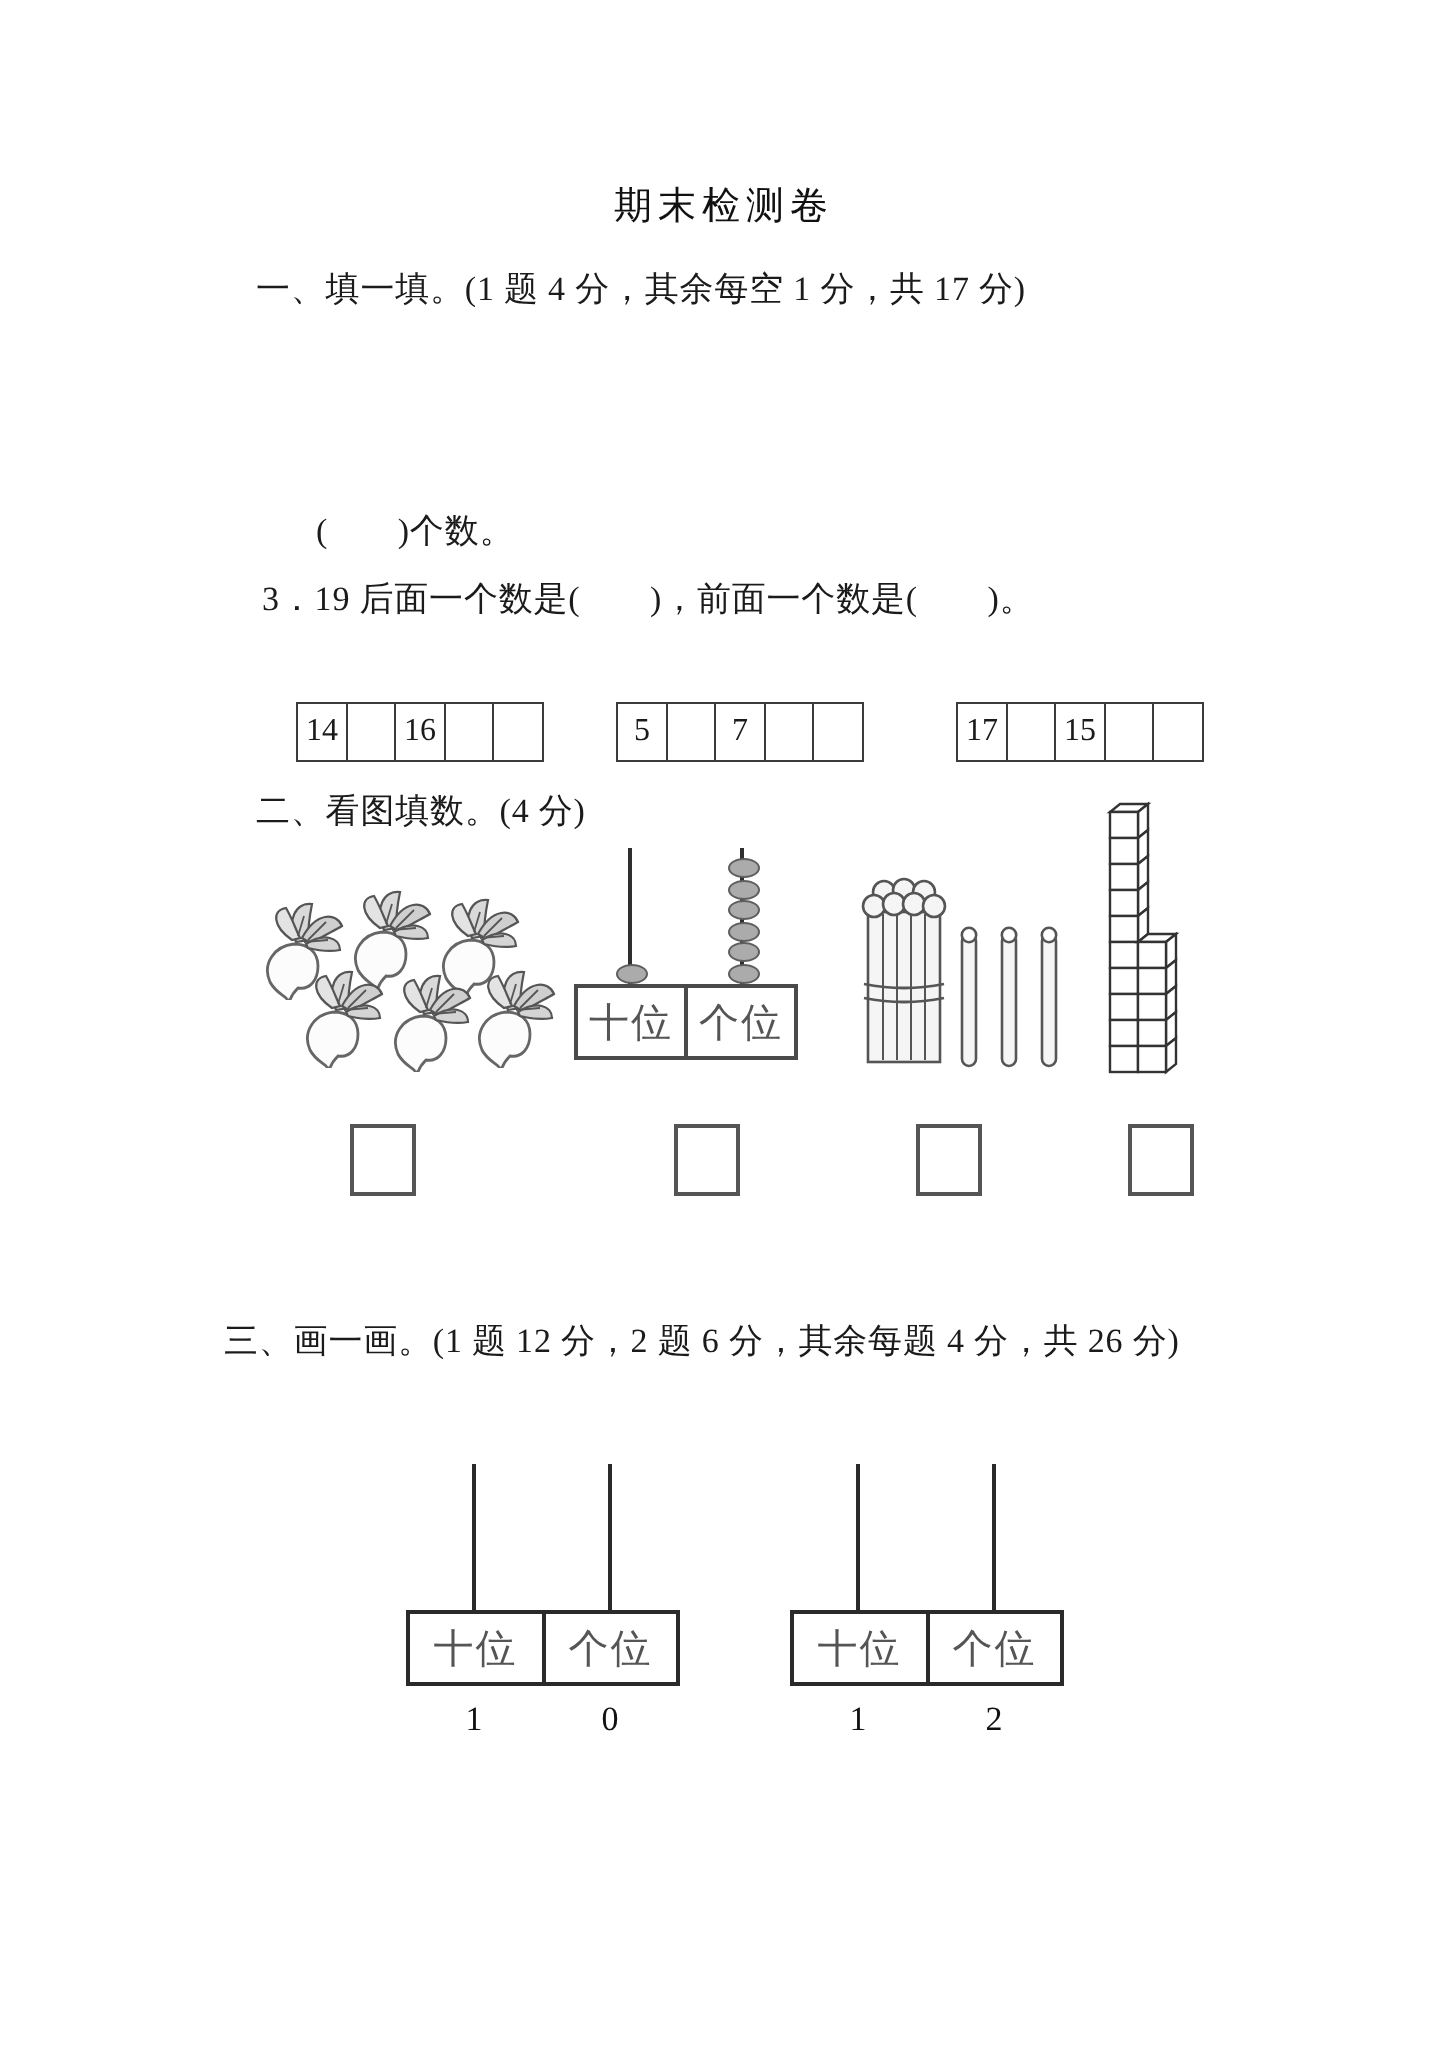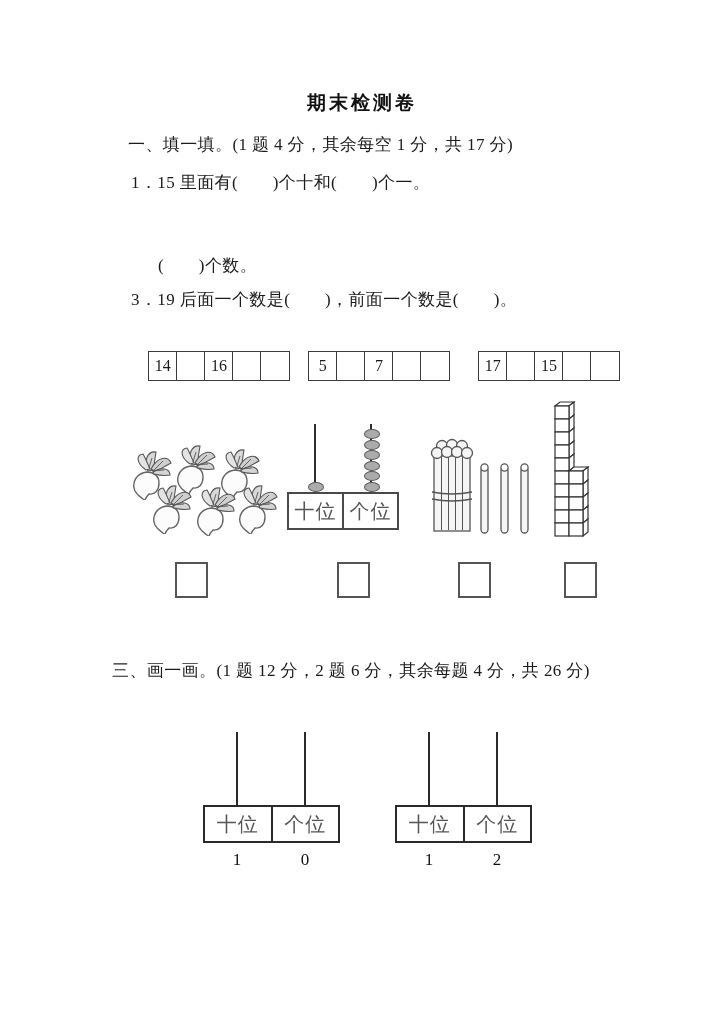--- a/index.html
+++ b/index.html
@@ -1,23 +1,23 @@
 <!DOCTYPE html>
 <html><head>
 <meta charset="utf-8">
 <style>
   html,body{margin:0;padding:0;background:#e8e8e8;}
   .page{position:relative;width:724px;height:1024px;background:#ffffff;margin:0 auto;overflow:hidden;
         font-family:"Liberation Serif","DejaVu Serif",serif;color:#1b1b1b;}
   .title{position:absolute;top:90px;left:0;width:724px;text-align:center;
-         font-family:"Liberation Sans","DejaVu Sans",sans-serif;font-weight:700;
+         font-family:"Liberation Sans","DejaVu Sans",sans-serif;font-weight:400;
          font-size:19px;letter-spacing:3px;color:#111;}
   .tline{position:absolute;font-size:17px;white-space:nowrap;letter-spacing:0.4px;color:#1b1b1b;}
   
-  .strip{position:absolute;top:351px;width:142px;height:30px;display:flex;box-sizing:border-box;justify-content:space-between;}
+  .strip{position:absolute;top:351px;width:124px;height:30px;display:flex;box-sizing:border-box;justify-content:space-between;}
   .strip .cell{flex:1;border:1.5px solid #3c3c3c;margin-left:-1.5px;display:flex;
                align-items:center;justify-content:center;font-size:16px;box-sizing:border-box;background:#fff;}
   .strip .cell:first-child{margin-left:0;}
   .radish-group{position:absolute;left:128px;top:442px;width:156px;height:110px;}
   .radish{position:absolute;width:46px;height:52px;}
   .abacus{position:absolute;left:287px;top:424px;width:112px;height:106px;}
   .rod{position:absolute;width:2px;background:#2e2e2e;}
   .bead{position:absolute;width:16px;height:10px;border-radius:50%;background:#ababab;border:1px solid #5e5e5e;box-sizing:border-box;}
   .pv-box{position:absolute;left:0;bottom:0;width:112px;height:38px;border:2px solid #4a4a4a;
           box-sizing:border-box;display:flex;background:#fff;}
@@ -51,21 +51,20 @@
       <path d="M21 20 L24 10 M26 22 L35 13 M24 23 L36 22" fill="none" stroke="#555" stroke-width="0.9"></path>
     </symbol>
   </defs>
 </svg>
 
 <div class="page">
 
   <div class="title">期末检测卷</div>
 
   <div class="tline" style="left:128px;top:133px">一、填一填。(1 题 4 分，其余每空 1 分，共 17 分)</div>
-  <div class="tline" style="left:131px;top:171px">1．15 里面有(　　)个十和(　　)个一。</div>
   <div class="tline" style="left:158px;top:254px">(　　)个数。</div>
   <div class="tline" style="left:131px;top:288px">3．19 后面一个数是(　　)，前面一个数是(　　)。</div>
 
   <div class="strip" style="left:148px">
     <div class="cell">14</div>
     <div class="cell"></div>
     <div class="cell">16</div>
     <div class="cell"></div>
     <div class="cell"></div>
   </div>
@@ -77,20 +76,21 @@
     <div class="cell"></div>
   </div>
   <div class="strip" style="left:478px">
     <div class="cell">17</div>
     <div class="cell"></div>
     <div class="cell">15</div>
     <div class="cell"></div>
     <div class="cell"></div>
   </div>
 
+  <div class="tline" style="left:128px;top:394px">二、看图填数。(4 分)</div>
 
   <div class="radish-group">
       <svg class="radish" viewBox="0 0 46 52" style="left: 0px; top: 6px;">
         <use href="#radish-sym"></use>
       </svg>
       <svg class="radish" viewBox="0 0 46 52" style="left: 44px; top: 0px;">
         <use href="#radish-sym"></use>
       </svg>
       <svg class="radish" viewBox="0 0 46 52" style="left: 88px; top: 4px;">
         <use href="#radish-sym"></use>

